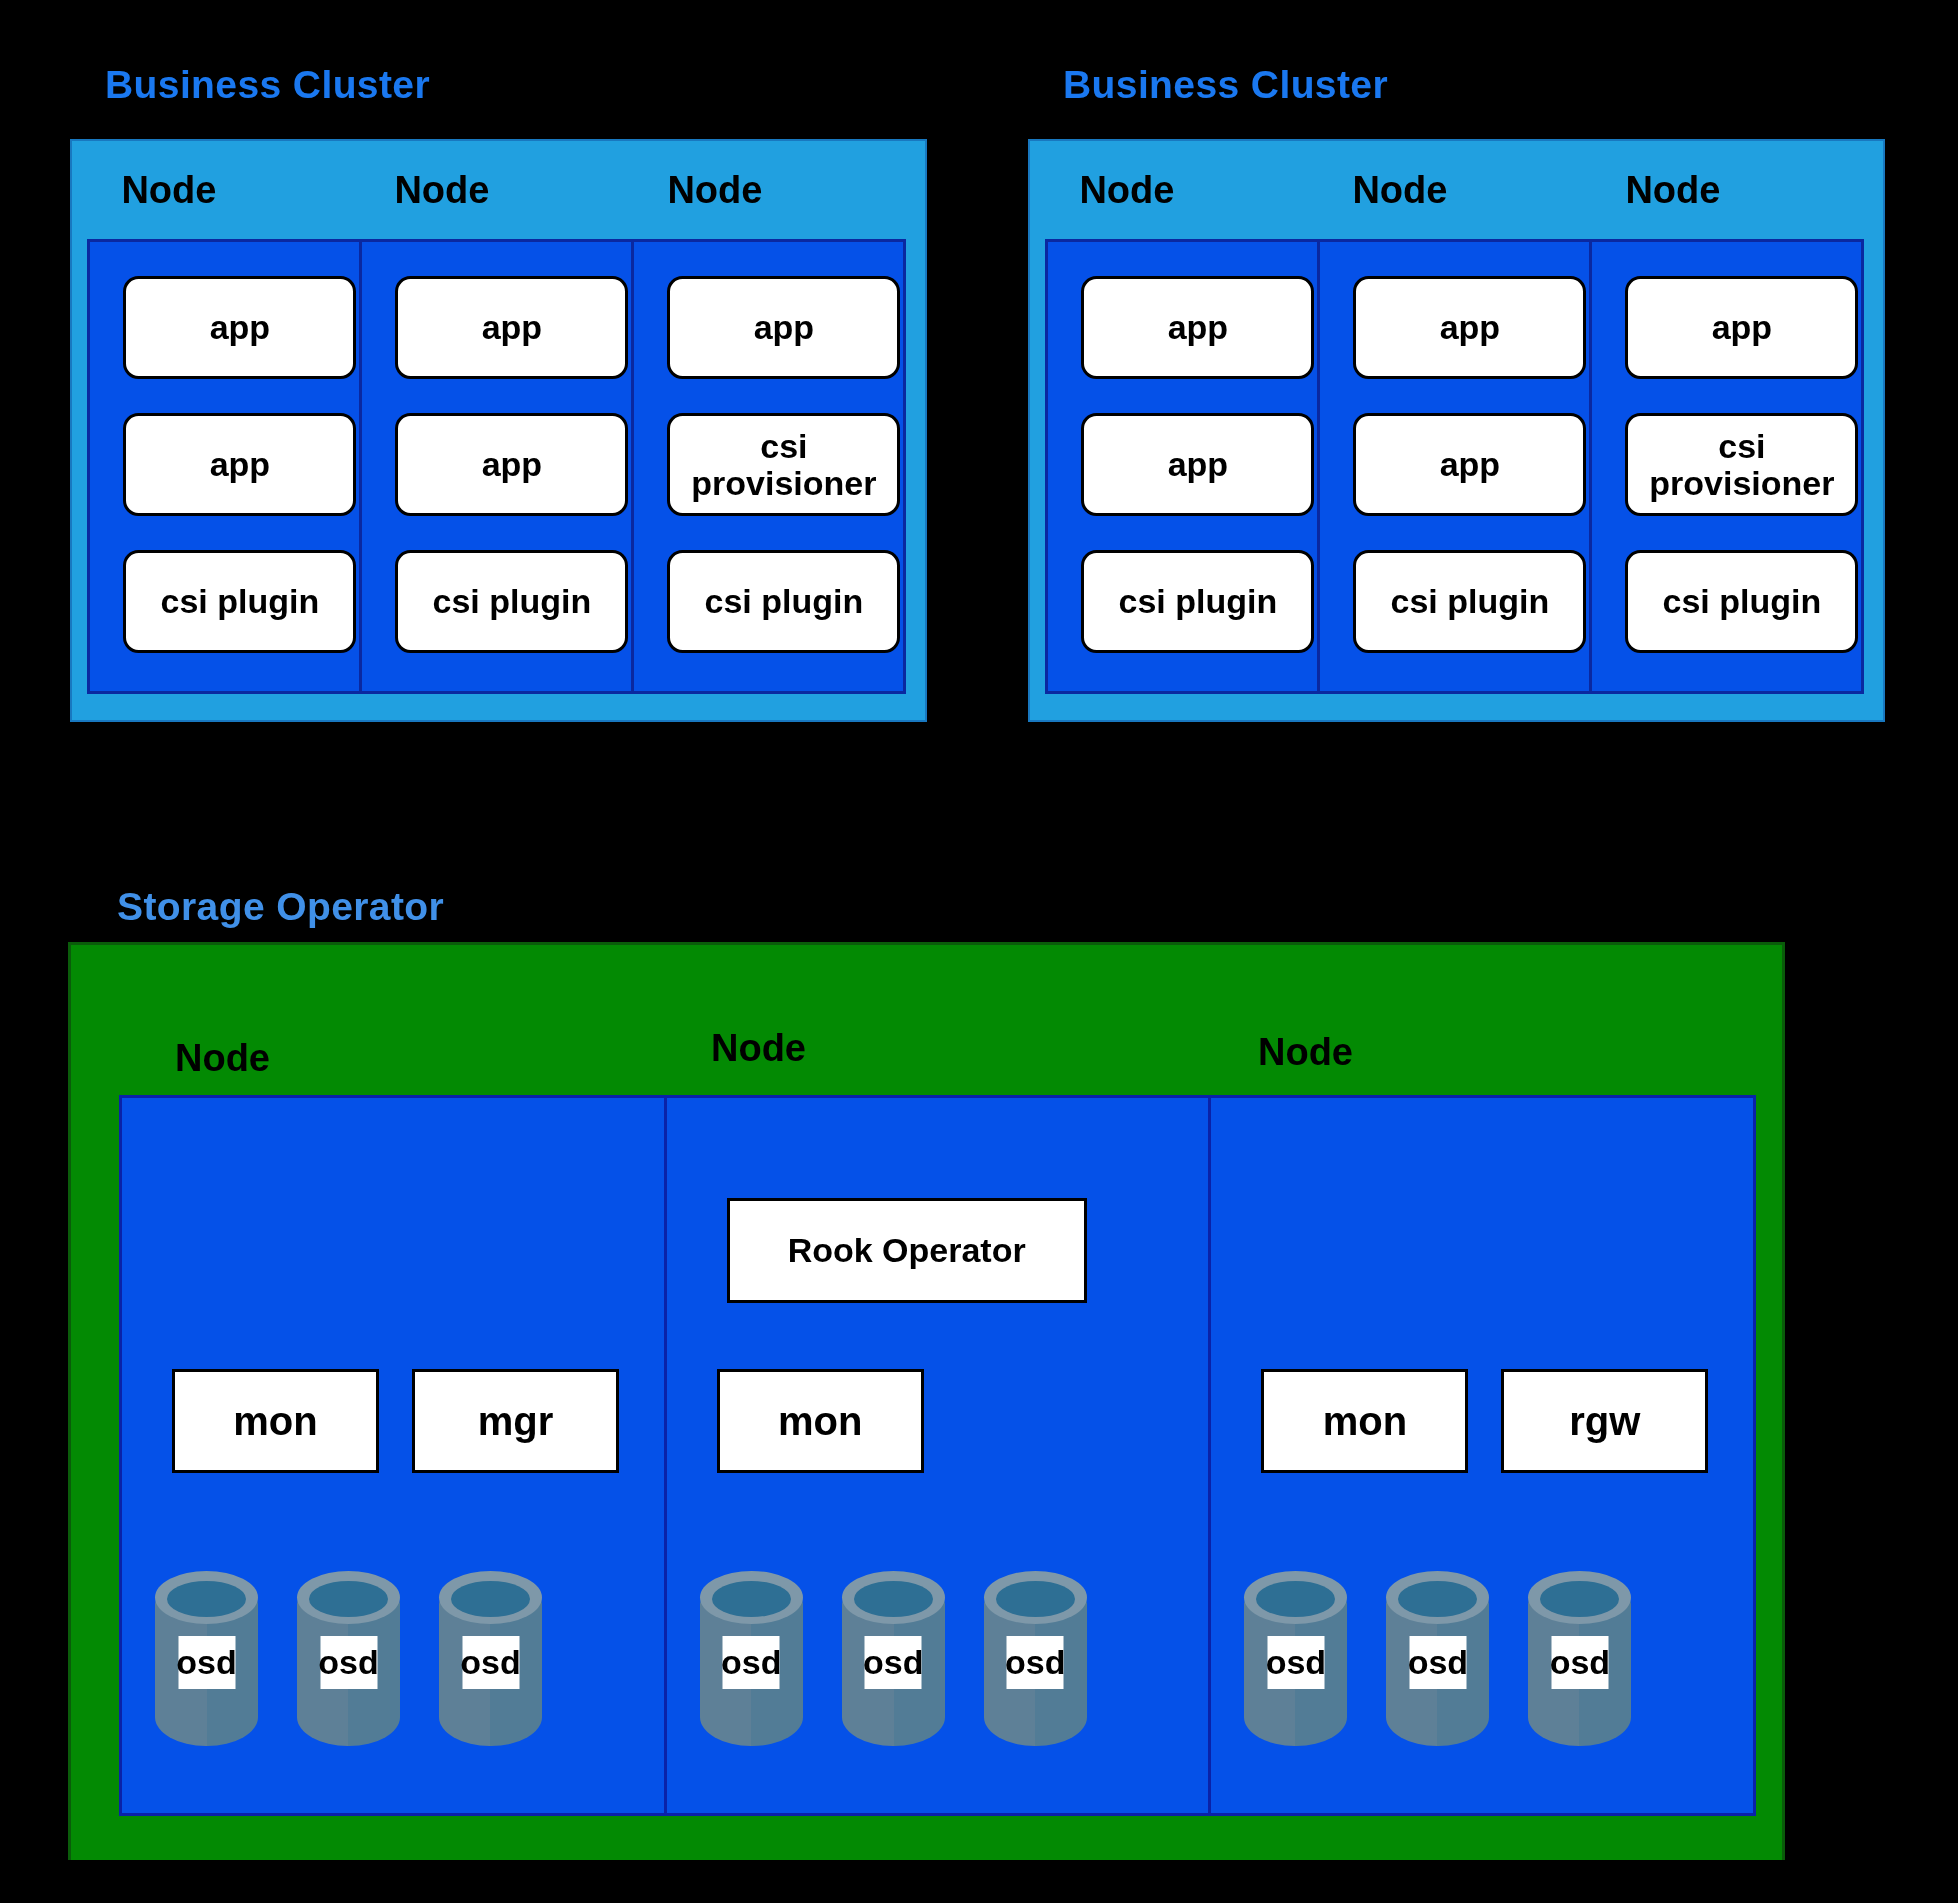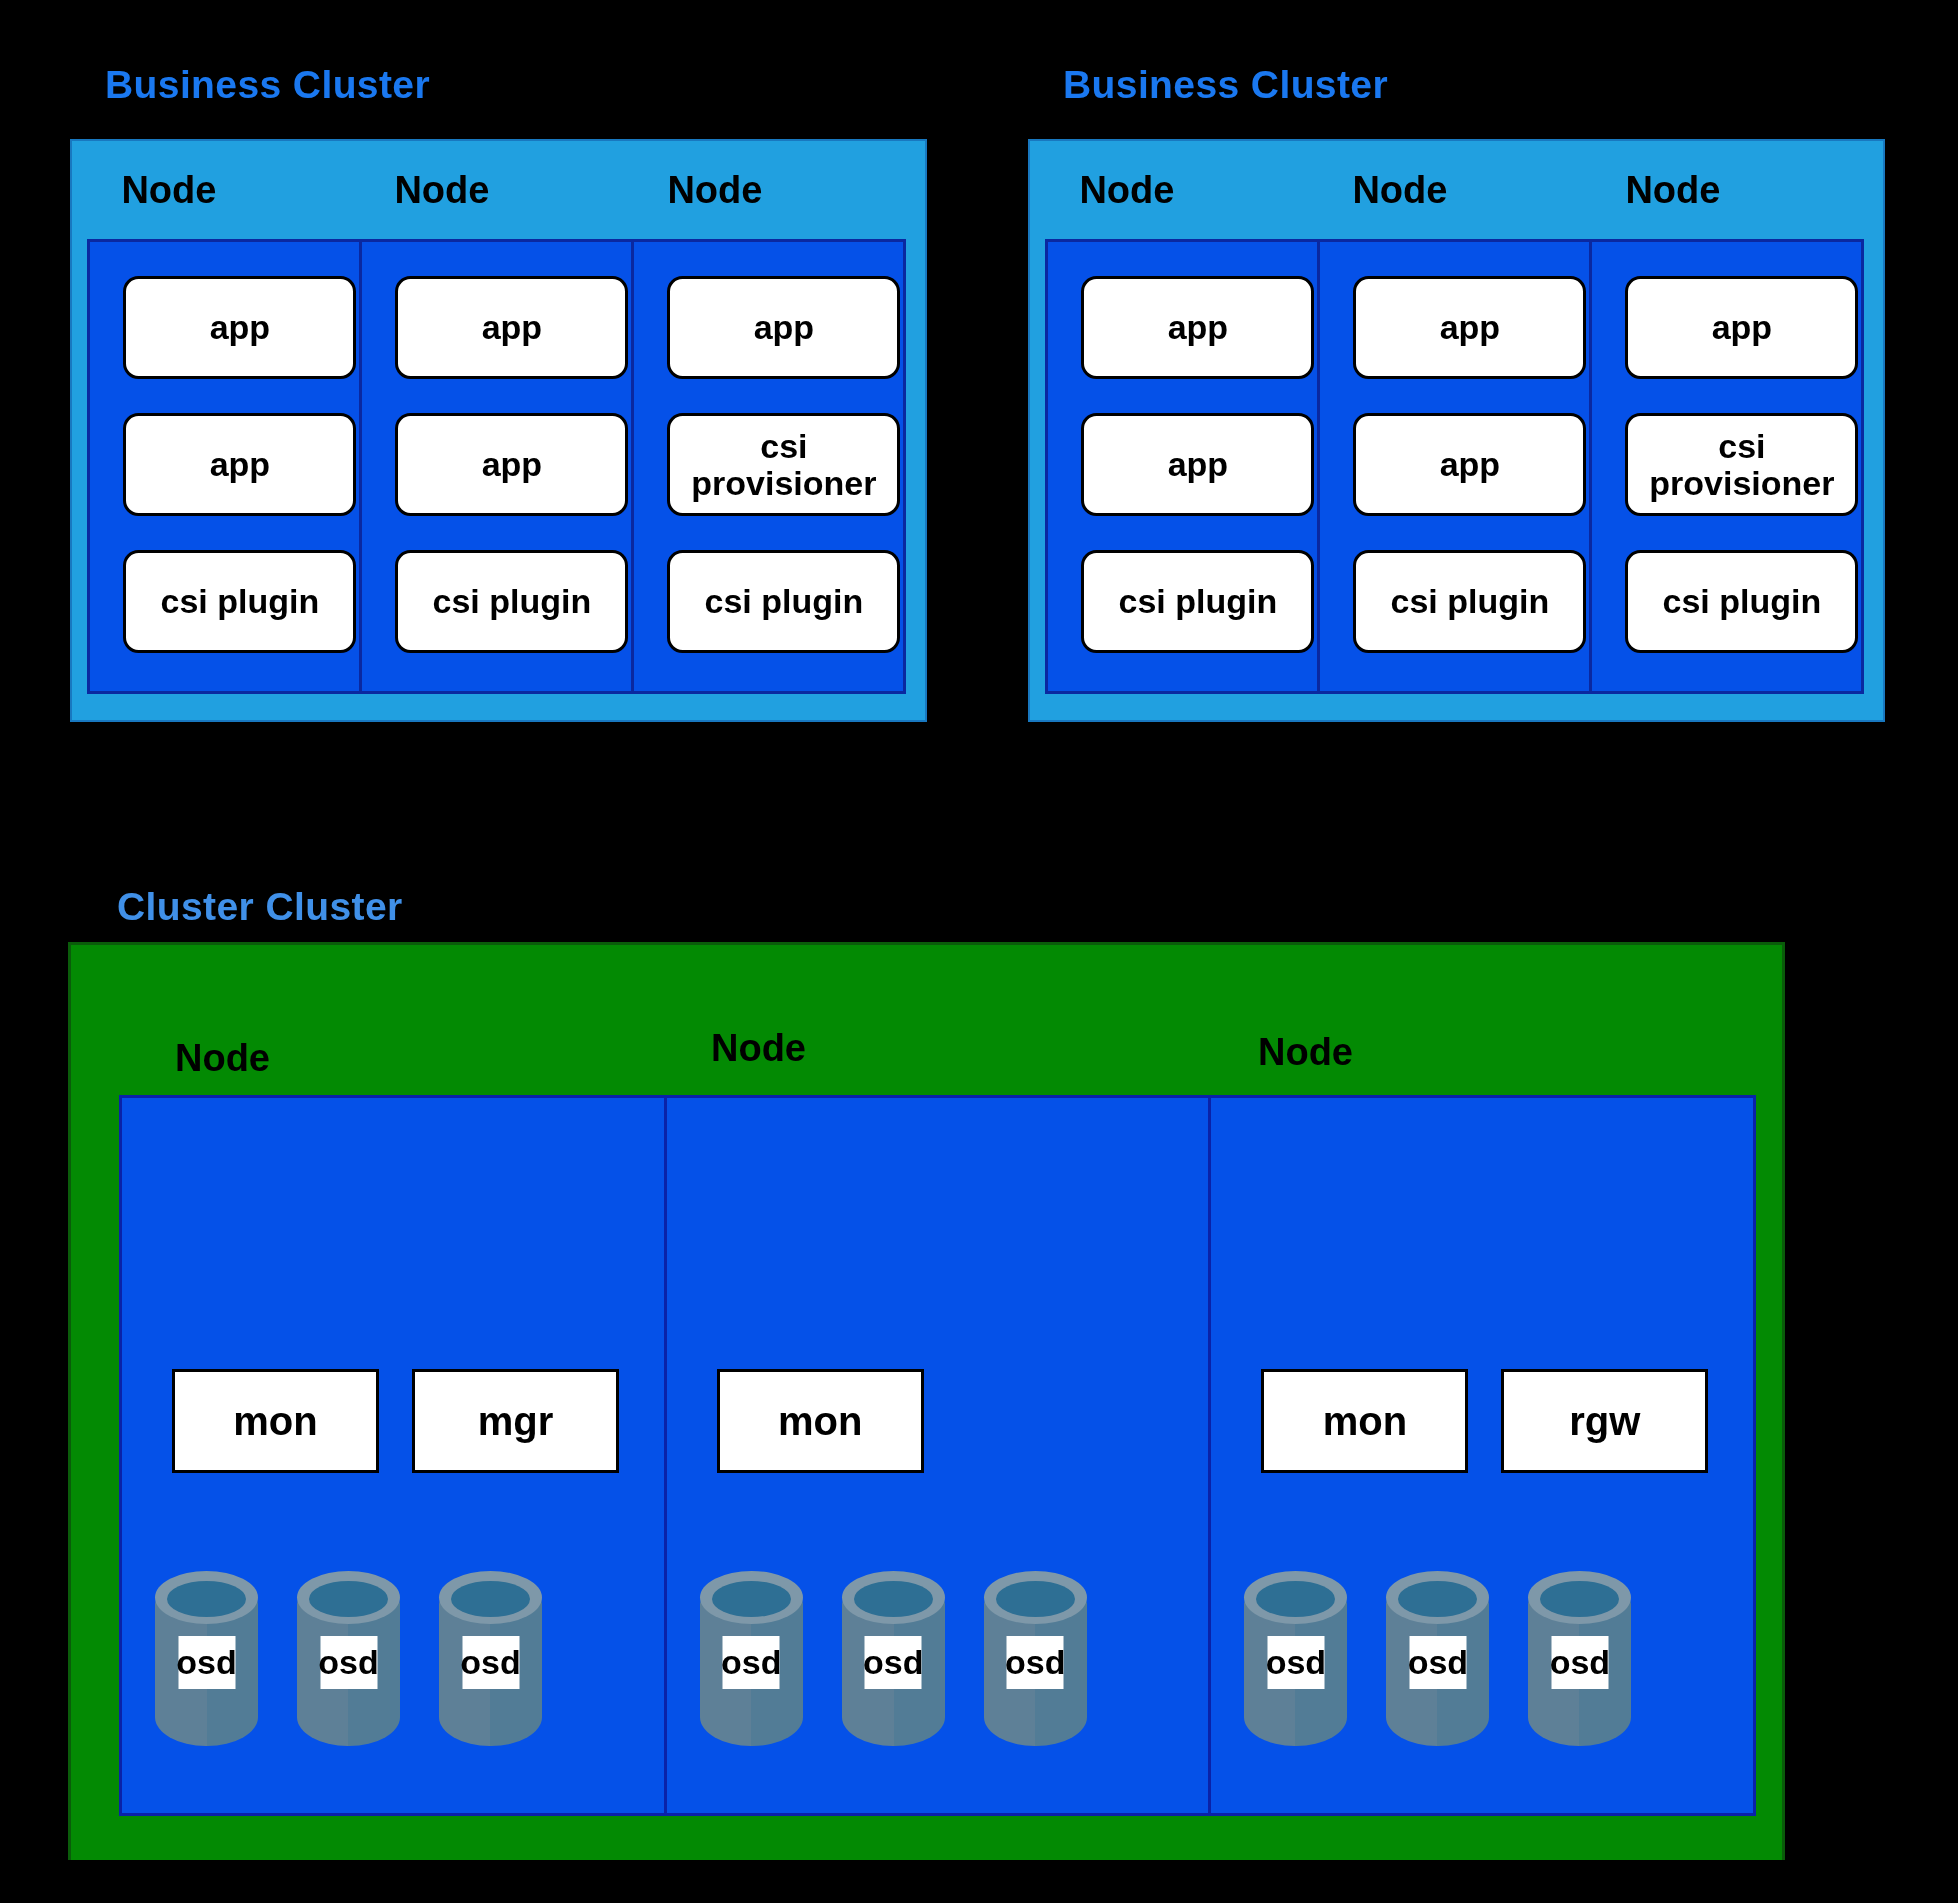--- a/index.html
+++ b/index.html
@@ -147,21 +147,21 @@
           <div class="pod">csi plugin</div>
         </div>
         <div class="pod-col">
           <div class="pod">app</div>
           <div class="pod">csi provisioner</div>
           <div class="pod">csi plugin</div>
         </div>
       </div>
     </div>
 
-  <div class="cluster-title sc-title">Cluster Cluster</div>
+  <div class="cluster-title sc-title">Storage Operator</div>
   <div class="sc-box" id="sc">
       <div class="sc-node-label sc-node-1">Node</div>
       <div class="sc-node-label sc-node-2">Node</div>
       <div class="sc-node-label sc-node-3">Node</div>
       <div class="sc-inner">
         <div class="sc-col">
           <div class="svc-row">
             <div class="svc-box">mon</div>
             <div class="svc-box">mgr</div>
           </div>
@@ -180,20 +180,21 @@
             </div>
             <div class="cyl">
               <div class="cyl-body"></div>
               <div class="cyl-top"></div>
               <div class="cyl-hole"></div>
               <div class="osd-chip">osd</div>
             </div>
           </div>
         </div>
         <div class="sc-col">
+          <div class="op-box">Rook Operator</div>
           <div class="svc-row">
             <div class="svc-box">mon</div>
           </div>
           <div class="osd-row">
             <div class="cyl">
               <div class="cyl-body"></div>
               <div class="cyl-top"></div>
               <div class="cyl-hole"></div>
               <div class="osd-chip">osd</div>
             </div>

